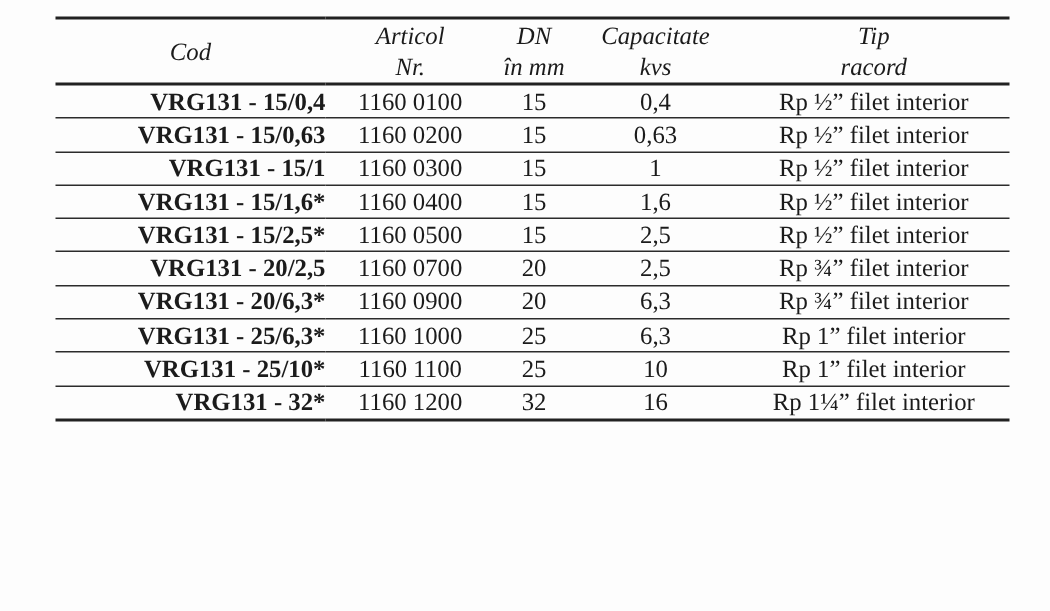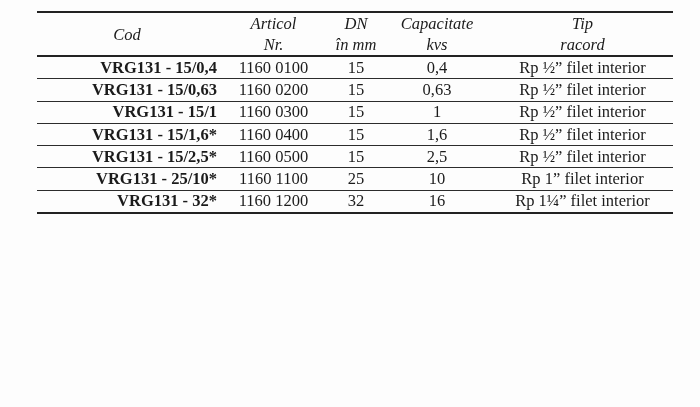--- a/index.html
+++ b/index.html
@@ -131,23 +131,44 @@
 
   <tr>
     <td class="col-cod">VRG131 - 15/2,5*</td>
     <td class="col-articol">1160 0500</td>
     <td class="col-dn">15</td>
     <td class="col-capacitate">2,5</td>
     <td class="col-tip">Rp ½” filet interior</td>
   </tr>
 
 
+  <tr>
+    <td class="col-cod">VRG131 - 20/2,5</td>
+    <td class="col-articol">1160 0700</td>
+    <td class="col-dn">20</td>
+    <td class="col-capacitate">2,5</td>
+    <td class="col-tip">Rp ¾” filet interior</td>
+  </tr>
 
 
+  <tr>
+    <td class="col-cod">VRG131 - 20/6,3*</td>
+    <td class="col-articol">1160 0900</td>
+    <td class="col-dn">20</td>
+    <td class="col-capacitate">6,3</td>
+    <td class="col-tip">Rp ¾” filet interior</td>
+  </tr>
 
+  <tr>
+    <td class="col-cod">VRG131 - 25/6,3*</td>
+    <td class="col-articol">1160 1000</td>
+    <td class="col-dn">25</td>
+    <td class="col-capacitate">6,3</td>
+    <td class="col-tip">Rp 1” filet interior</td>
+  </tr>
 
   <tr>
     <td class="col-cod">VRG131 - 25/10*</td>
     <td class="col-articol">1160 1100</td>
     <td class="col-dn">25</td>
     <td class="col-capacitate">10</td>
     <td class="col-tip">Rp 1” filet interior</td>
   </tr>
 
   <tr>

